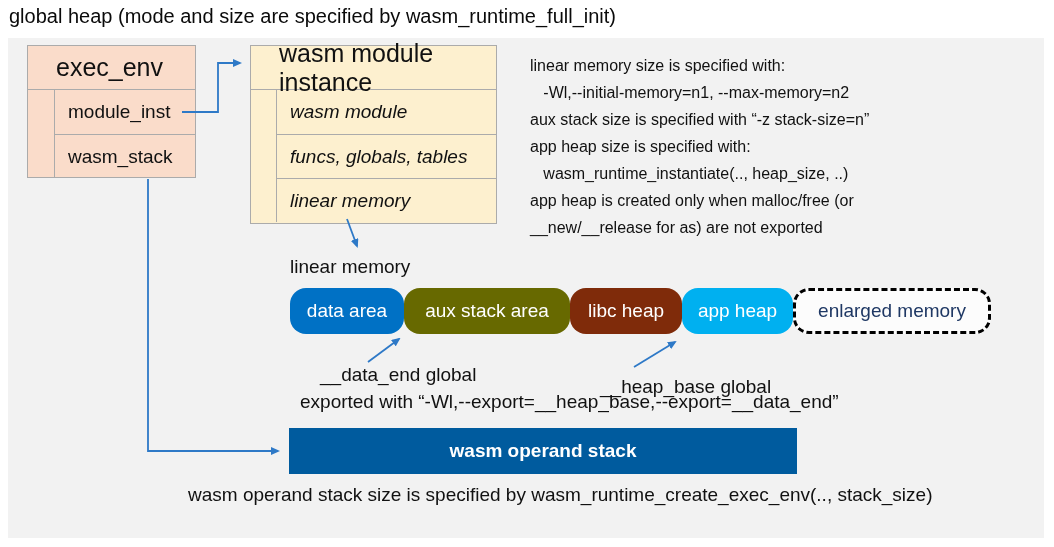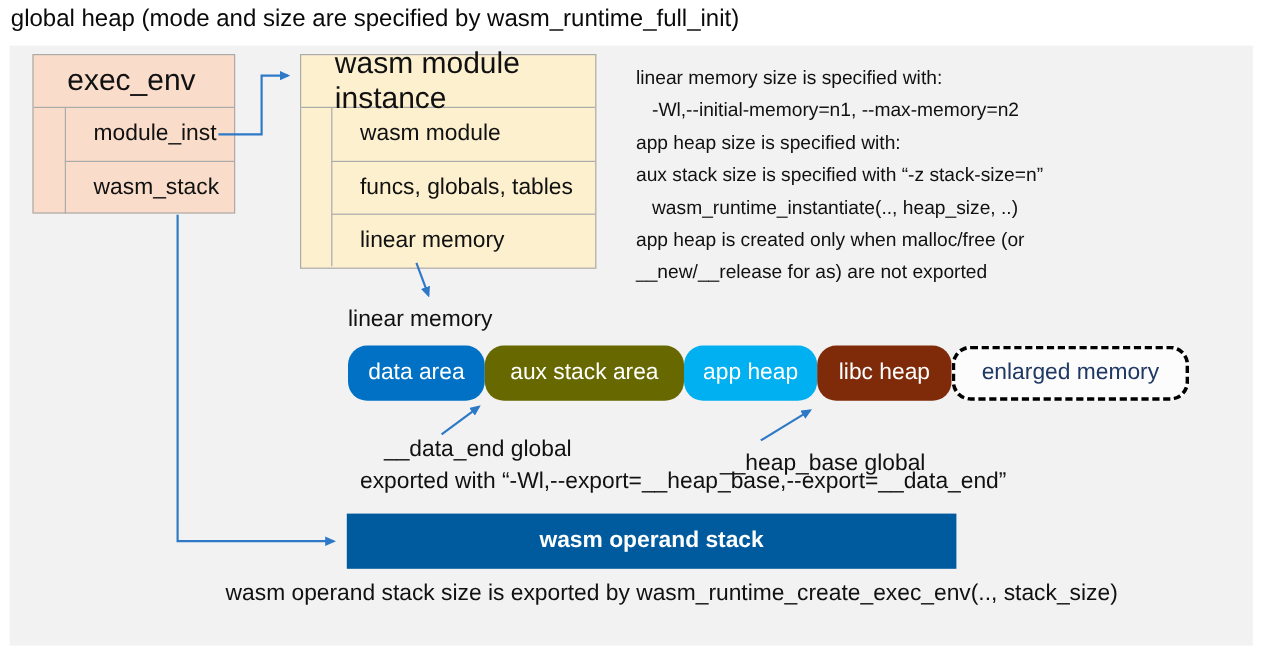--- a/index.html
+++ b/index.html
@@ -6,32 +6,32 @@
   html, body { width: 1054px; height: 547px; background: #ffffff; overflow: hidden; }
   body { font-family: "Liberation Sans", "DejaVu Sans", sans-serif; color: var(--text, #111); position: relative; }
 
   .title { position: absolute; left: 9px; top: 5px; font-size: 20px; color: #0a0a0a; }
 
   .panel { position: absolute; left: 8px; top: 38px; width: 1036px; height: 500px; background: var(--panel-bg, #f2f2f2); }
 
   
   .struct { position: absolute; border: 1px solid var(--box-border, #ababab); }
   .struct .hdr { display: flex; align-items: center; padding-left: 28px; font-size: 25px; border-bottom: 1px solid var(--box-border, #ababab); }
-  .struct .row { display: flex; align-items: center; padding-left: 23px; font-size: 19px; border-left: 1px solid var(--box-border, #ababab); }
+  .struct .row { display: flex; align-items: center; padding-left: 13px; font-size: 19px; border-left: 1px solid var(--box-border, #ababab); }
   .struct .row + .row { border-top: 1px solid var(--box-border, #ababab); }
 
   .exec-env { left: 19px; top: 7px; width: 169px; height: 133px; background: var(--box-peach, #fadcca); }
   .exec-env .hdr { height: 44px; }
   .exec-env .rows { margin-left: 26px; }
   .exec-env .row { height: 44px; }
 
   .mod-inst { left: 242px; top: 7px; width: 247px; height: 179px; background: var(--box-cream, #fdf0cf); }
   .mod-inst .hdr { height: 44px; }
   .mod-inst .rows { margin-left: 25px; }
-  .mod-inst .row { height: 44px; }
+  .mod-inst .row { height: 44px; font-style: italic; }
 
   .notes-right { position: absolute; left: 522px; top: 14px; font-size: 16px; line-height: 27px; }
   .notes-right div { white-space: pre; }
 
   .lm-label { position: absolute; left: 282px; top: 218px; font-size: 19px; }
 
   .membar { position: absolute; left: 282px; top: 250px; height: 46px; display: flex; }
   .seg { display: flex; align-items: center; justify-content: center; font-size: 19px; color: #ffffff; border-radius: 16px; }
   .seg-data { width: 114px; background: var(--seg-data, #0071c5); }
   .seg-aux { width: 166px; background: var(--seg-aux, #676900); }
@@ -70,45 +70,45 @@
     <div class="rows">
       <div class="row">wasm module</div>
       <div class="row">funcs, globals, tables</div>
       <div class="row">linear memory</div>
     </div>
   </div>
 
   <div class="notes-right">
     <div>linear memory size is specified with:</div>
     <div>   -Wl,--initial-memory=n1, --max-memory=n2</div>
+    <div>aux stack size is specified with “-z stack-size=n”</div>
     <div>app heap size is specified with:</div>
-    <div>aux stack size is specified with “-z stack-size=n”</div>
     <div>   wasm_runtime_instantiate(.., heap_size, ..)</div>
     <div>app heap is created only when malloc/free (or</div>
     <div>__new/__release for as) are not exported</div>
   </div>
 
   <div class="lm-label">linear memory</div>
 
   <div class="membar">
     <div class="seg seg-data">data area</div>
     <div class="seg seg-aux">aux stack area</div>
+    <div class="seg seg-libc">libc heap</div>
     <div class="seg seg-appheap">app heap</div>
-    <div class="seg seg-libc">libc heap</div>
     <div class="seg seg-enlarged">enlarged memory</div>
   </div>
 
   <div class="ann ann-data-end">__data_end global</div>
   <div class="ann ann-heap-base">__heap_base global</div>
   <div class="ann ann-exported">exported with “-Wl,--export=__heap_base,--export=__data_end”</div>
 
   <div class="operand-bar">wasm operand stack</div>
 
   <div class="notes-bottom">
-    <div>wasm operand stack size is exported by wasm_runtime_create_exec_env(.., stack_size)</div>
+    <div>wasm operand stack size is specified by wasm_runtime_create_exec_env(.., stack_size)</div>
   </div>
 
 </div>
 
 <svg class="arrows" viewBox="0 0 1054 547" xmlns="http://www.w3.org/2000/svg">
   <defs>
     <marker id="ah" markerWidth="9" markerHeight="8" refX="7" refY="4" orient="auto" markerUnits="userSpaceOnUse">
       <path d="M0,0 L9,4 L0,8 Z" fill="#2e79c7"></path>
     </marker>
   </defs>

